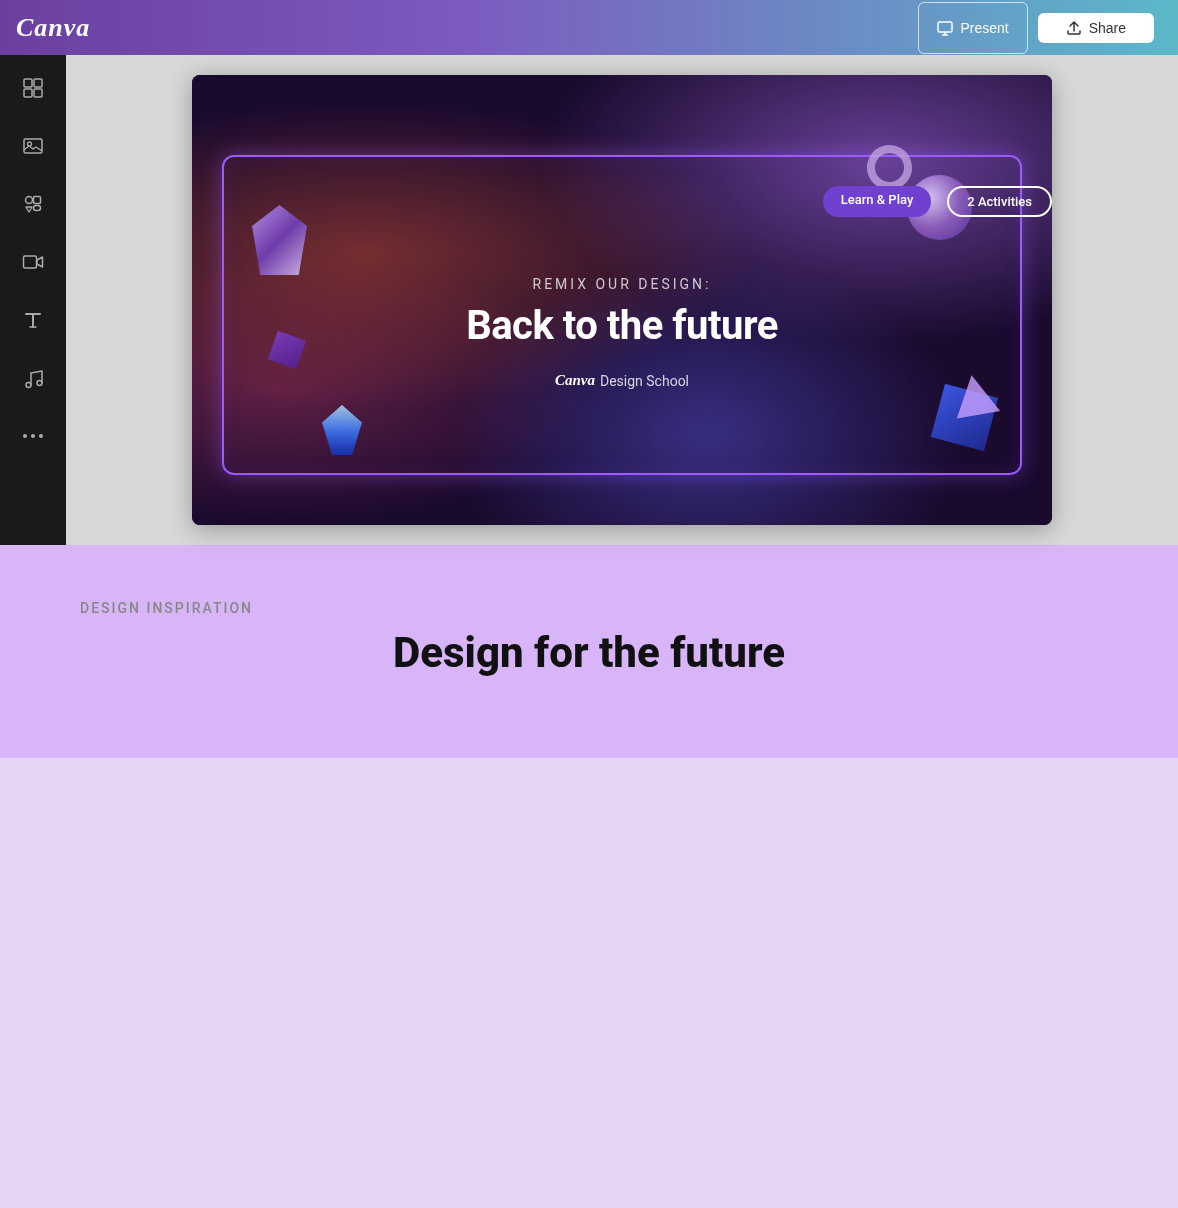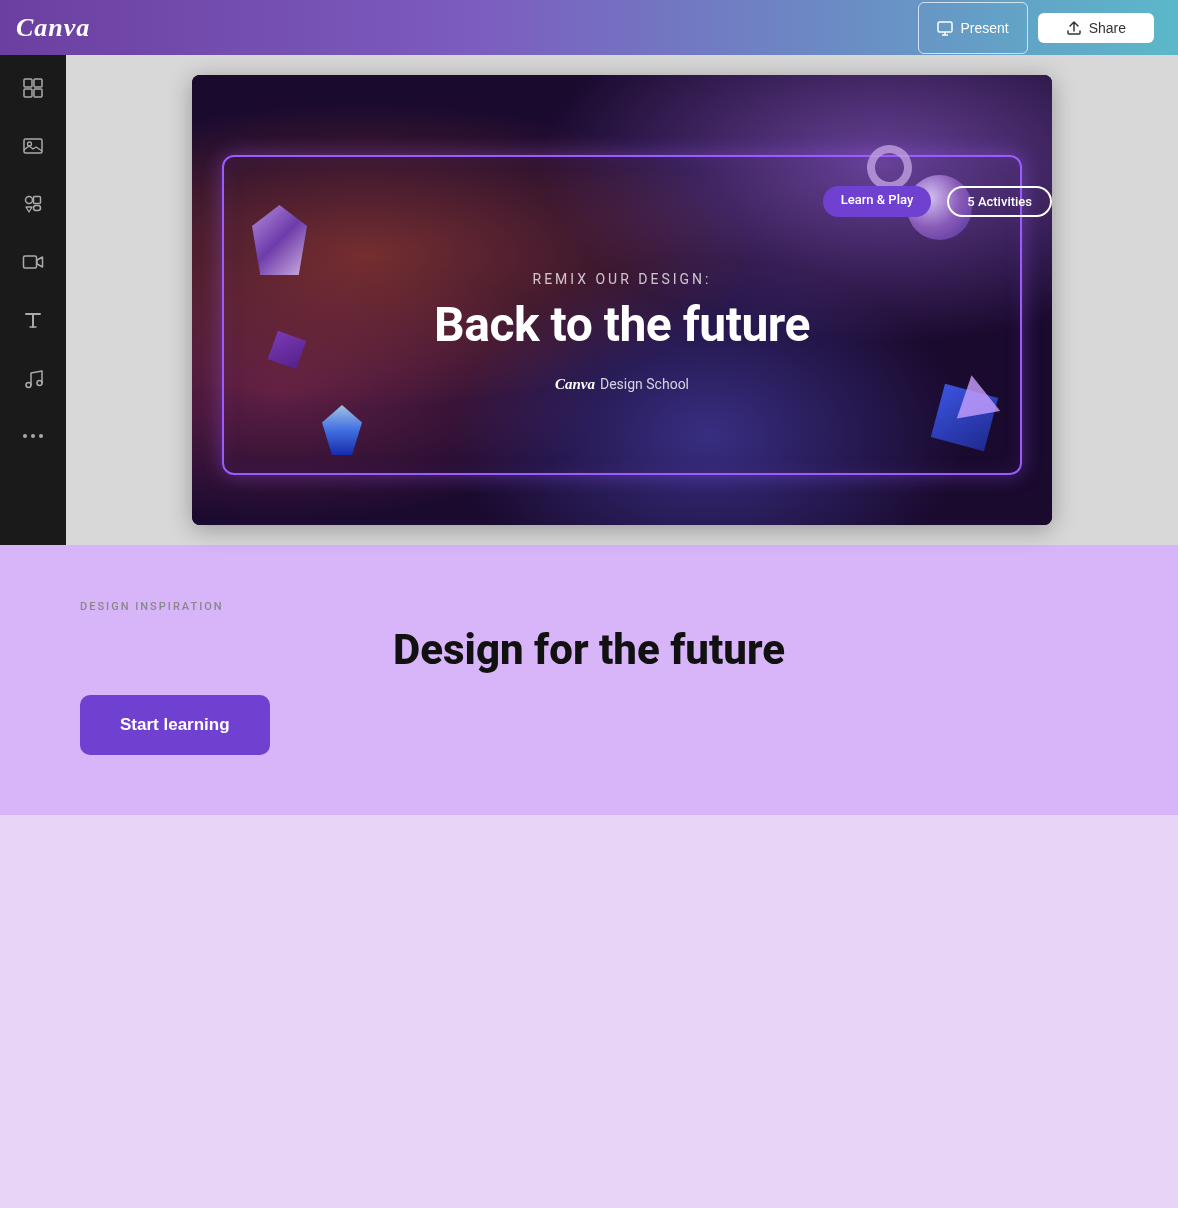--- a/index.html
+++ b/index.html
@@ -271,21 +271,21 @@
       color: rgba(255,255,255,0.75);
       font-size: 14px;
       letter-spacing: 3px;
       text-transform: uppercase;
       margin-bottom: 12px;
       font-weight: 400;
     }
 
     .slide-title {
       color: #fff;
-      font-size: 48px;
+      font-size: 40px;
       font-weight: 700;
       line-height: 1.1;
       margin-bottom: 24px;
       letter-spacing: -0.5px;
     }
 
     .slide-brand {
       color: rgba(255,255,255,0.8);
       font-size: 14px;
       display: flex;
@@ -303,21 +303,21 @@
     }
 
     
     .content-section {
       background: #f5e8ff;
       padding: 55px 80px 60px 80px;
     }
 
     .content-label {
       color: #888;
-      font-size: 11px;
+      font-size: 14px;
       letter-spacing: 2px;
       text-transform: uppercase;
       margin-bottom: 14px;
       font-weight: 500;
     }
 
     .content-heading {
       color: #fff;
       font-size: 42px;
       font-weight: 800;
@@ -447,32 +447,31 @@
       <div class="shape-crystal-tl"></div>
       <div class="shape-sphere-tr"></div>
       <div class="shape-ring-tr2"></div>
       <div class="shape-cube-br"></div>
       <div class="shape-triangle-r"></div>
       <div class="shape-small-cube"></div>
       <div class="shape-gem-bl"></div>
 
       <div class="slide-tags">
         <span class="tag-learn">Learn &amp; Play</span>
-        <span class="tag-activities">5 Activities</span>
+        <span class="tag-activities">2 Activities</span>
       </div>
 
       <div class="slide-content">
         <p class="slide-subtitle">REMIX OUR DESIGN:</p>
         <h1 class="slide-title">Back to the future</h1>
         <p class="slide-brand">
           <span class="slide-brand-logo">Canva</span>
           <span>Design School</span>
         </p>
       </div>
     </div>
   </div>
 </div>
 
 <section class="content-section">
   <p class="content-label">DESIGN INSPIRATION</p>
   <h2 class="content-heading">Design for the future</h2>
-  <button class="btn-start">Start learning</button>
 </section>
 
 </body></html>

